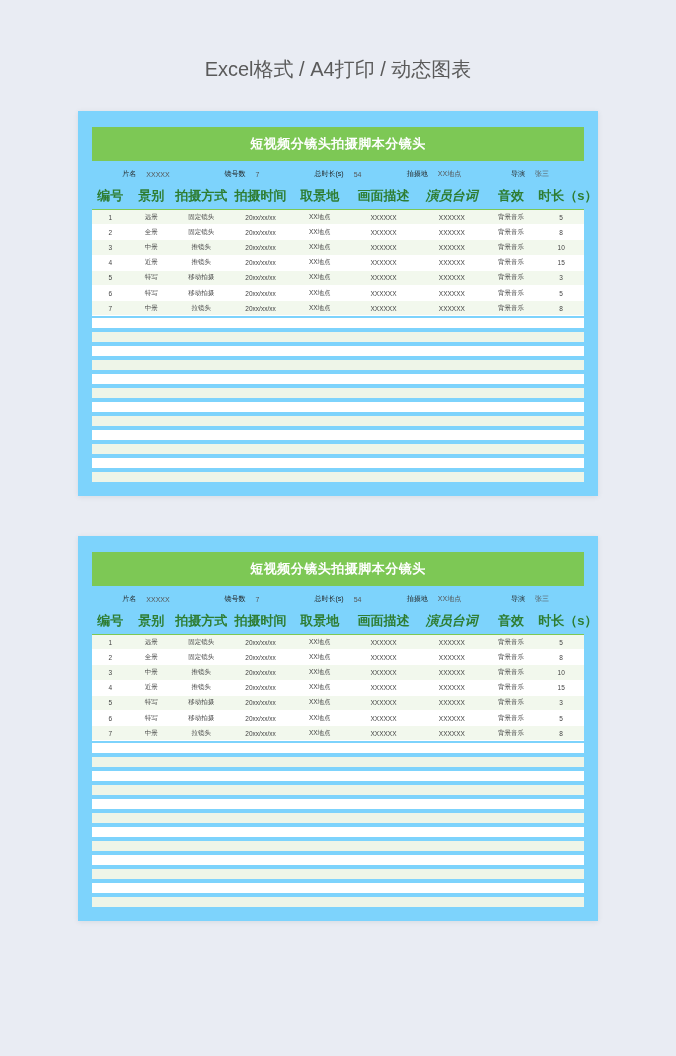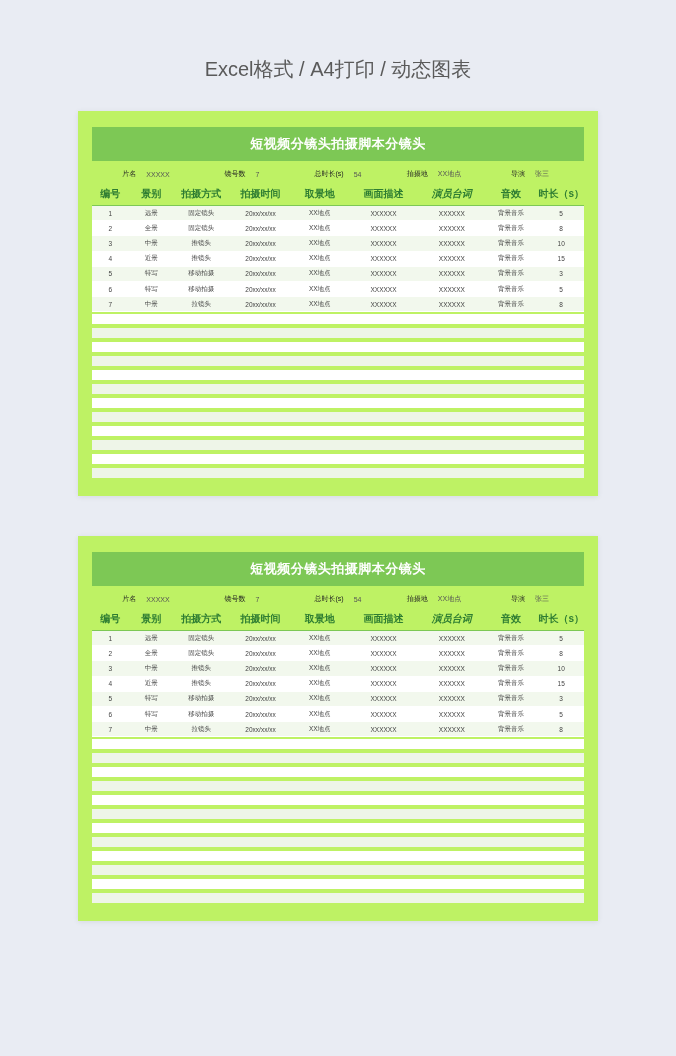--- a/index.html
+++ b/index.html
@@ -29,21 +29,21 @@
     margin-top: 14px;
     font-size: 20px;
     color: #5a5a5a;
     font-weight: normal;
   }
   .sheet-wrap {
     width: 520px;
     margin: 0 auto;
   }
   .sheet {
-    background: #bef264;
+    background: #7dd3fc;
     box-shadow: 0 1px 5px rgba(60,70,90,0.10);
     padding: 16px 14px 18px 14px;
     box-sizing: border-box;
   }
   .sheet-1 { margin-top: 28px; height: 385px; }
   .sheet-2 { margin-top: 40px; height: 385px; }
   .band {
     background: #7dc855;
     height: 34px;
     display: flex;
@@ -78,21 +78,21 @@
     color: #555555;
     white-space: nowrap;
   }
   table.grid {
     width: 100%;
     border-collapse: collapse;
     margin-top: 5px;
     table-layout: fixed;
   }
   table.grid th {
-    font-size: 10px;
+    font-size: 13px;
     color: #2e7d32;
     font-weight: bold;
     padding: 3px 0 4px 0;
     border-bottom: 1.3px solid #7dc855;
     text-align: center;
     white-space: nowrap;
   }
   table.grid td {
     font-size: 6.5px;
     color: #444444;

